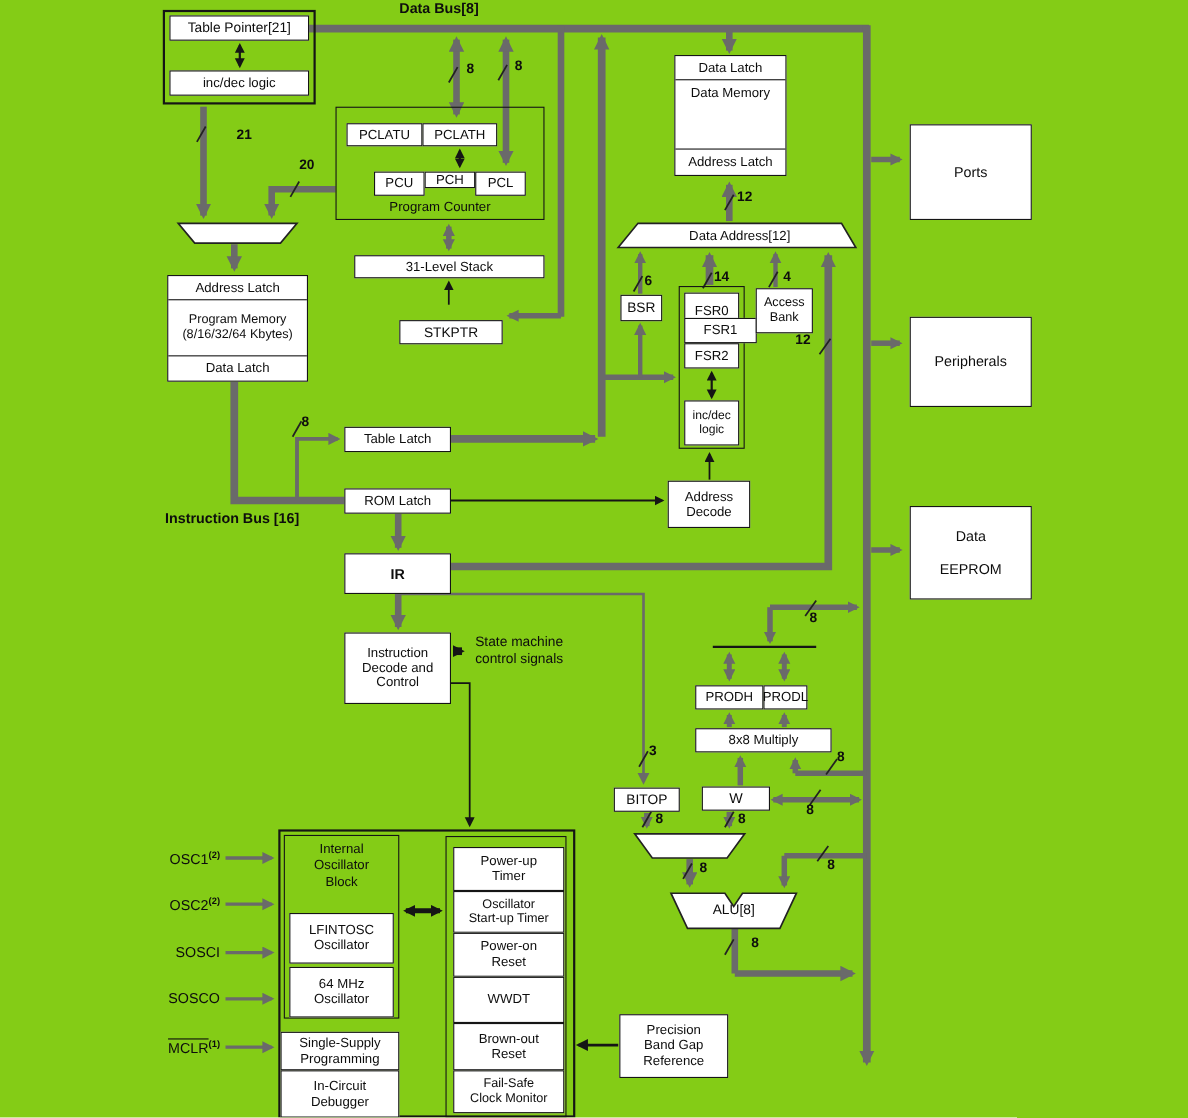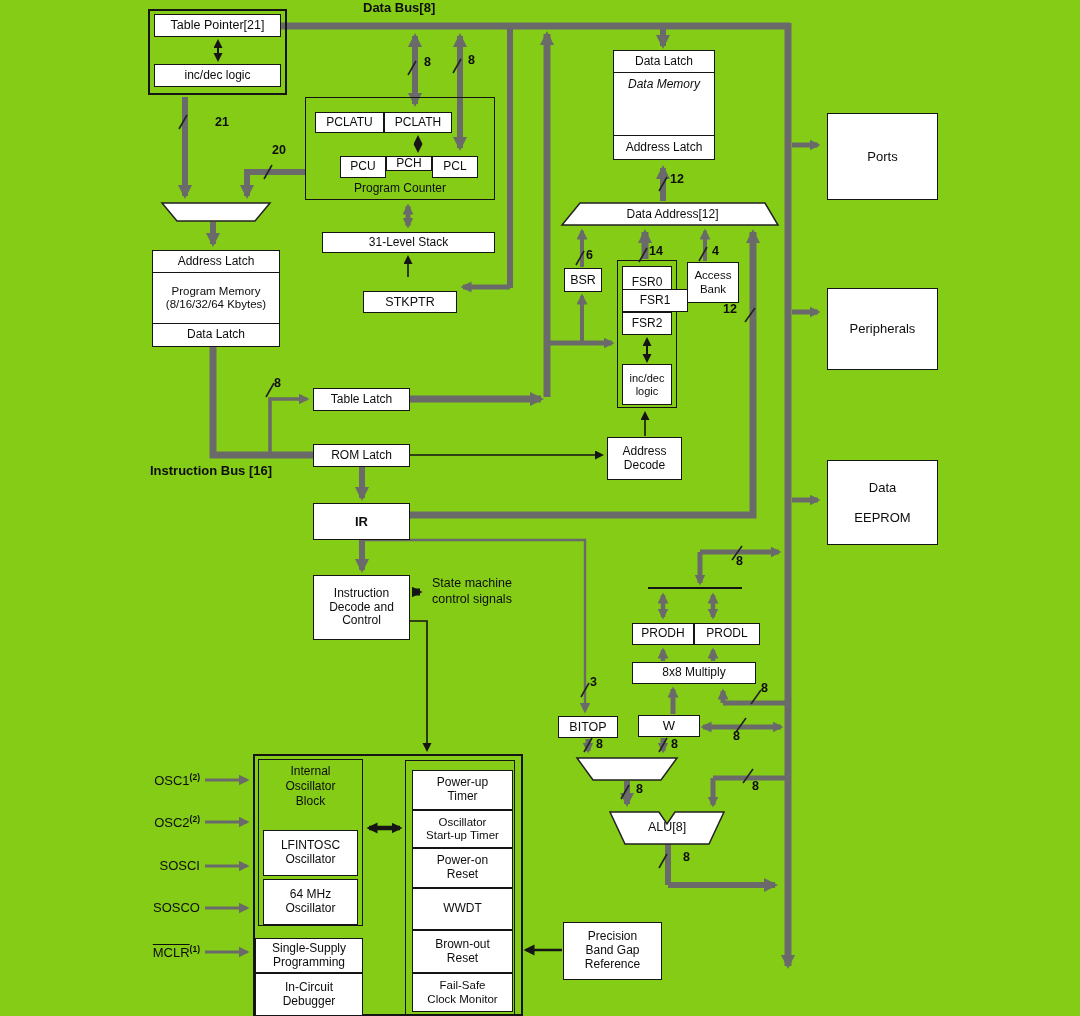--- a/index.html
+++ b/index.html
@@ -185,21 +185,21 @@
   <div class="bx" style="left:313px;top:444px;width:97px;height:23px;">ROM Latch</div>
   <div class="bx" style="left:313px;top:503px;width:97px;height:37px;font-size:13px;font-weight:bold;">IR</div>
   <div class="bx" style="left:313px;top:575px;width:97px;height:65px;">Instruction
 Decode and
 Control</div>
   <div class="lbl" style="left:432px;top:576px;width:120px;font-size:12.5px;">State machine
 control signals</div>
 
   <div class="bx stack" style="left:613px;top:50px;width:102px;height:110px;">
     <div class="row rb" style="flex:0 0 21px;">Data Latch</div>
-    <div class="row rb" style="flex:1;align-items:flex-start;padding-top:5px;font-style:italic;">Data Memory</div>
+    <div class="row rb" style="flex:1;align-items:flex-start;padding-top:5px;">Data Memory</div>
     <div class="row" style="flex:0 0 23px;">Address Latch</div>
   </div>
 
   <div class="lbl ctr" style="left:580px;top:207px;width:185px;">Data Address[12]</div>
 
   <div class="bx" style="left:564px;top:268px;width:38px;height:24px;font-size:12.5px;">BSR</div>
 
   <div class="bx outer" style="left:617px;top:260px;width:60px;height:148px;"></div>
   <div class="bx" style="left:622px;top:266px;width:50px;height:33px;">FSR0</div>
   <div class="bx" style="left:622px;top:289px;width:66px;height:23px;">FSR1</div>
@@ -211,21 +211,21 @@
 Bank</div>
   <div class="bx" style="left:607px;top:437px;width:75px;height:43px;">Address
 Decode</div>
 
   <div class="bx f13" style="left:827px;top:113px;width:111px;height:87px;">Ports</div>
   <div class="bx f13" style="left:827px;top:288px;width:111px;height:82px;">Peripherals</div>
   <div class="bx f13 lh23" style="left:827px;top:460px;width:111px;height:85px;">Data
 EEPROM</div>
 
   <div class="bx" style="left:632px;top:623px;width:62px;height:22px;">PRODH</div>
-  <div class="bx" style="left:694px;top:623px;width:66px;height:22px;">PRODL</div>
+  <div class="bx" style="left:694px;top:623px;width:40px;height:22px;">PRODL</div>
   <div class="bx" style="left:632px;top:662px;width:124px;height:22px;">8x8 Multiply</div>
   <div class="bx" style="left:558px;top:716px;width:60px;height:22px;font-size:12.5px;">BITOP</div>
   <div class="bx" style="left:638px;top:715px;width:62px;height:22px;font-size:13px;">W</div>
   <div class="lbl ctr" style="left:637px;top:820px;width:60px;font-size:12.5px;">ALU[8]</div>
 
   <div class="bx" style="left:563px;top:922px;width:99px;height:58px;">Precision
 Band Gap
 Reference</div>
 
   <div class="bx outer" style="left:253px;top:754px;width:270px;height:262px;border-width:2px;"></div>

